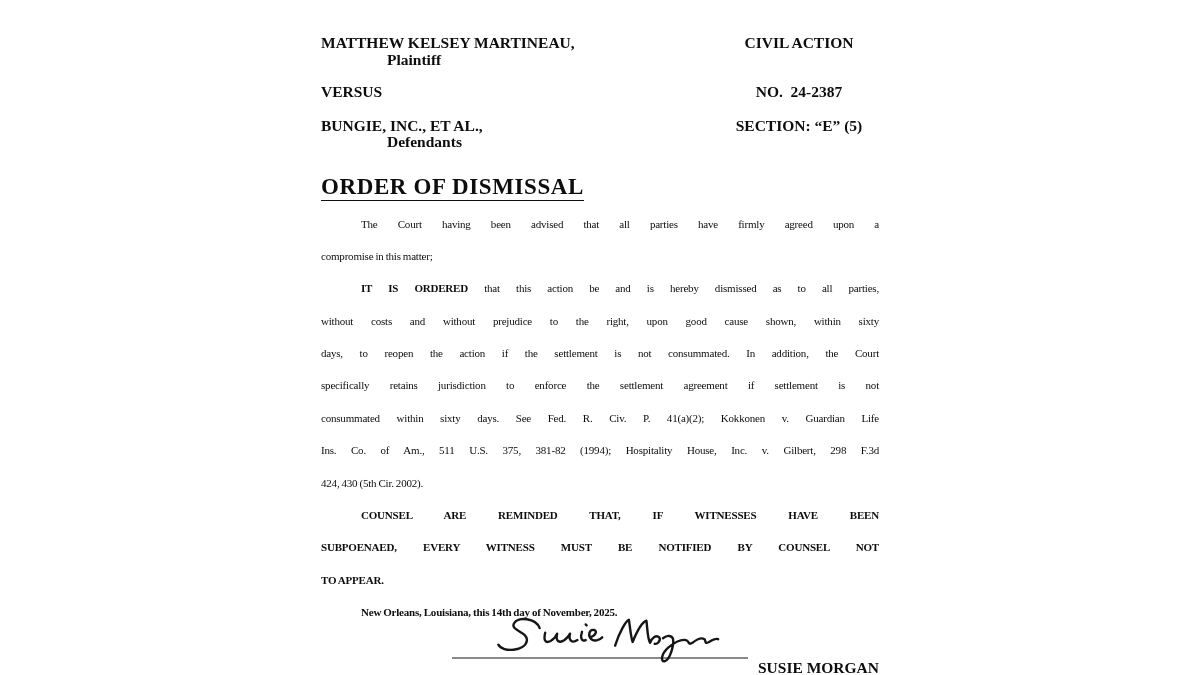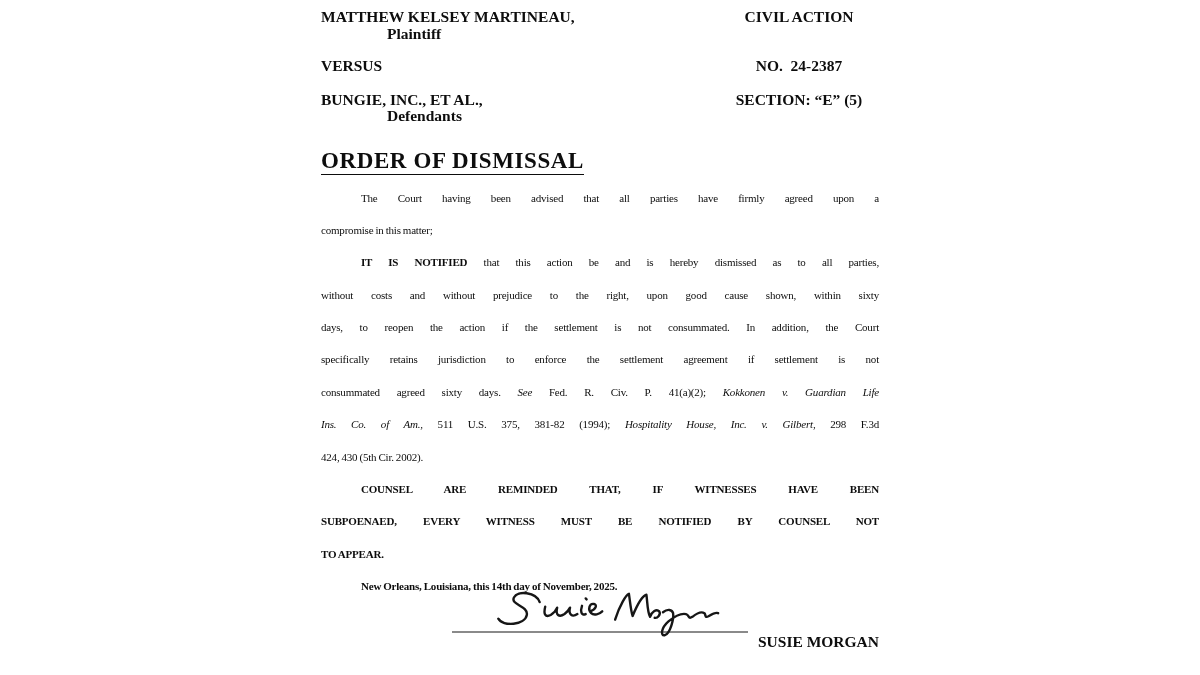--- a/index.html
+++ b/index.html
@@ -6,22 +6,22 @@
   html, body {
     margin: 0; padding: 0;
     width: 1200px; height: 675px;
     background: #ffffff;
     font-family: "Liberation Serif", serif;
     color: #0d0d0d;
     overflow: hidden;
   }
   .doc {
     width: 558px;
-    margin: 0 auto;
-    padding-top: 9px;
+    margin: 18px auto;
+    padding-top: 17px;
     position: relative;
   }
 
   
   .caption { font-weight: bold; font-size: 15.5px; }
   .cap-row { display: flex; line-height: 16.5px; }
   .cap-left { width: 398px; white-space: pre; }
   .cap-right { flex: 1; white-space: pre; text-align: center; }
   .cap-role { padding-left: 66px; }
   .cap-gap-a { height: 16px; }
@@ -51,21 +51,21 @@
   .line {
     height: 32.4px;
     line-height: 32.4px;
     text-align: justify;
     text-align-last: justify;
     overflow: visible;
   }
   .line.lastline { text-align-last: left; }
   .line.indent { text-indent: 40px; }
   .b { font-weight: bold; }
-  .i { font-style: italic; }
+  .i { }
 
   
   .sig-block { margin-top: 28px; text-align: right; }
   .sig-wrap {
     position: relative;
     width: 296px;
     margin: 0 auto;
     height: 0;
   }
   .sig-script-svg {
@@ -117,25 +117,25 @@
     </div>
   </div>
 
   <div class="order-title">
     <span>ORDER OF DISMISSAL</span>
   </div>
 
   <div class="order-body">
       <div class="line indent"><span>The Court having been advised that all parties have firmly agreed upon a</span></div>
       <div class="line lastline"><span>compromise in this matter;</span></div>
-      <div class="line indent"><span class="b">IT IS NOTIFIED</span><span> that this action be and is hereby dismissed as to all parties,</span></div>
+      <div class="line indent"><span class="b">IT IS ORDERED</span><span> that this action be and is hereby dismissed as to all parties,</span></div>
       <div class="line"><span>without costs and without prejudice to the right, upon good cause shown, within sixty</span></div>
       <div class="line"><span>days, to reopen the action if the settlement is not consummated.  In addition, the Court</span></div>
       <div class="line"><span>specifically retains jurisdiction to enforce the settlement agreement if settlement is not</span></div>
-      <div class="line"><span>consummated agreed sixty days.  </span><span class="i">See</span><span> Fed. R. Civ. P. 41(a)(2); </span><span class="i">Kokkonen v. Guardian Life</span></div>
+      <div class="line"><span>consummated within sixty days.  </span><span class="i">See</span><span> Fed. R. Civ. P. 41(a)(2); </span><span class="i">Kokkonen v. Guardian Life</span></div>
       <div class="line"><span class="i">Ins. Co. of Am.</span><span>, 511 U.S. 375, 381-82 (1994); </span><span class="i">Hospitality House, Inc. v. Gilbert</span><span>, 298 F.3d</span></div>
       <div class="line lastline"><span>424, 430 (5th Cir. 2002).</span></div>
       <div class="line indent"><span class="b">COUNSEL ARE REMINDED THAT, IF WITNESSES HAVE BEEN</span></div>
       <div class="line"><span class="b">SUBPOENAED, EVERY WITNESS MUST BE NOTIFIED BY COUNSEL NOT</span></div>
       <div class="line lastline"><span class="b">TO APPEAR.</span></div>
       <div class="line indent lastline"><span class="b">New Orleans, Louisiana, this 14th day of November, 2025.</span></div>
     </div>
 
   <div class="sig-block">
     <div class="sig-wrap">

